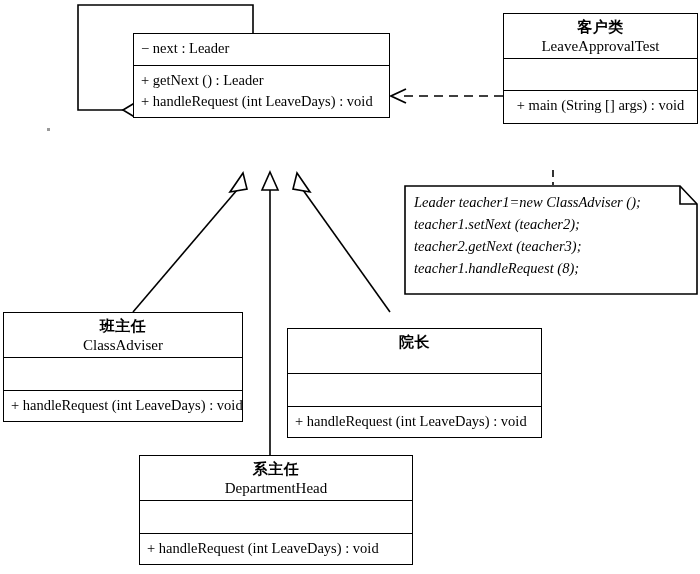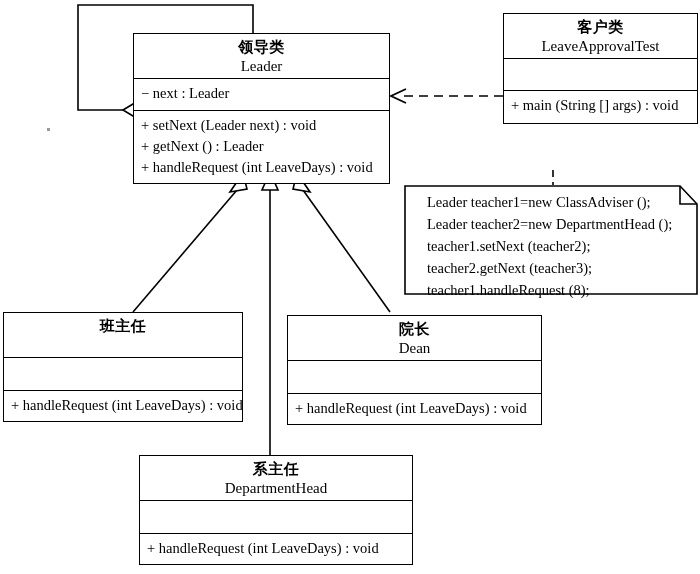--- a/index.html
+++ b/index.html
@@ -70,21 +70,22 @@
   .row {
     white-space: nowrap;
   }
   .note {
     position: absolute;
     box-sizing: border-box;
     background: #ffffff;
     z-index: 2;
     font-size: 14.5px;
     line-height: 1.52;
-    padding: 6px 9px 6px 23px;
+    padding: 6px 9px 6px 10px;
+    font-style: italic;
   }
   .note .note-body {
     position: relative;
     z-index: 1;
   }
   .note-shape {
     position: absolute;
     left: 0;
     top: 0;
     width: 100%;
@@ -132,73 +133,67 @@
 
     <g>
       <line x1="390" y1="312" x2="303" y2="190" stroke="#000000" stroke-width="1.6"></line>
       <polygon points="297,173 310,192 293,189" fill="#ffffff" stroke="#000000" stroke-width="1.6"></polygon>
     </g>
   </svg>
 
   <div class="speck" style="left:47px; top:128px;"></div>
 
   <div class="uml-class" style="left:133px; top:33px; width:257px;">
-    <div class="cmp-name" style="height:45px;">
-      <span class="cn">领导类</span>
-      <span class="en">Leader</span>
-    </div>
     <div class="cmp-attrs" style="height:32px;">
       <div class="row">− next : Leader</div>
     </div>
     <div class="cmp-ops">
-      <div class="row">+ setNext (Leader next) : void</div>
       <div class="row">+ getNext () : Leader</div>
       <div class="row">+ handleRequest (int LeaveDays) : void</div>
     </div>
   </div>
 
   <div class="uml-class" style="left:503px; top:13px; width:195px;">
     <div class="cmp-name" style="height:45px;">
       <span class="cn">客户类</span>
       <span class="en">LeaveApprovalTest</span>
     </div>
     <div class="cmp-attrs" style="height:32px;"></div>
-    <div class="cmp-ops" style="height:32px;">
+    <div class="cmp-ops" style="height:32px;text-align:center;">
       <div class="row">+ main (String [] args) : void</div>
     </div>
   </div>
 
   <div class="note" style="left:404px; top:185px; width:294px; height:110px;">
     <svg class="note-shape" viewBox="0 0 294 110" preserveAspectRatio="none" xmlns="http://www.w3.org/2000/svg">
       <path d="M1,1 L276,1 L293,19 L293,109 L1,109 Z" fill="#ffffff" stroke="#000000" stroke-width="1.6"></path>
       <path d="M276,1 L276,19 L293,19" fill="none" stroke="#000000" stroke-width="1.6"></path>
     </svg>
     <div class="note-body">
       <div class="row">Leader teacher1=new ClassAdviser ();</div>
-      <div class="row">Leader teacher2=new DepartmentHead ();</div>
       <div class="row">teacher1.setNext (teacher2);</div>
       <div class="row">teacher2.getNext (teacher3);</div>
       <div class="row">teacher1.handleRequest (8);</div>
     </div>
   </div>
 
   <div class="uml-class" style="left:3px; top:312px; width:240px;">
     <div class="cmp-name" style="height:45px;">
       <span class="cn">班主任</span>
+      <span class="en">ClassAdviser</span>
     </div>
     <div class="cmp-attrs" style="height:33px;"></div>
     <div class="cmp-ops" style="height:30px;">
       <div class="row">+ handleRequest (int LeaveDays) : void</div>
     </div>
   </div>
 
-  <div class="uml-class" style="left:287px; top:315px; width:255px;">
+  <div class="uml-class" style="left:287px; top:328px; width:255px;">
     <div class="cmp-name" style="height:45px;">
       <span class="cn">院长</span>
-      <span class="en">Dean</span>
     </div>
     <div class="cmp-attrs" style="height:33px;"></div>
     <div class="cmp-ops" style="height:30px;">
       <div class="row">+ handleRequest (int LeaveDays) : void</div>
     </div>
   </div>
 
   <div class="uml-class" style="left:139px; top:455px; width:274px;">
     <div class="cmp-name" style="height:45px;">
       <span class="cn">系主任</span>

